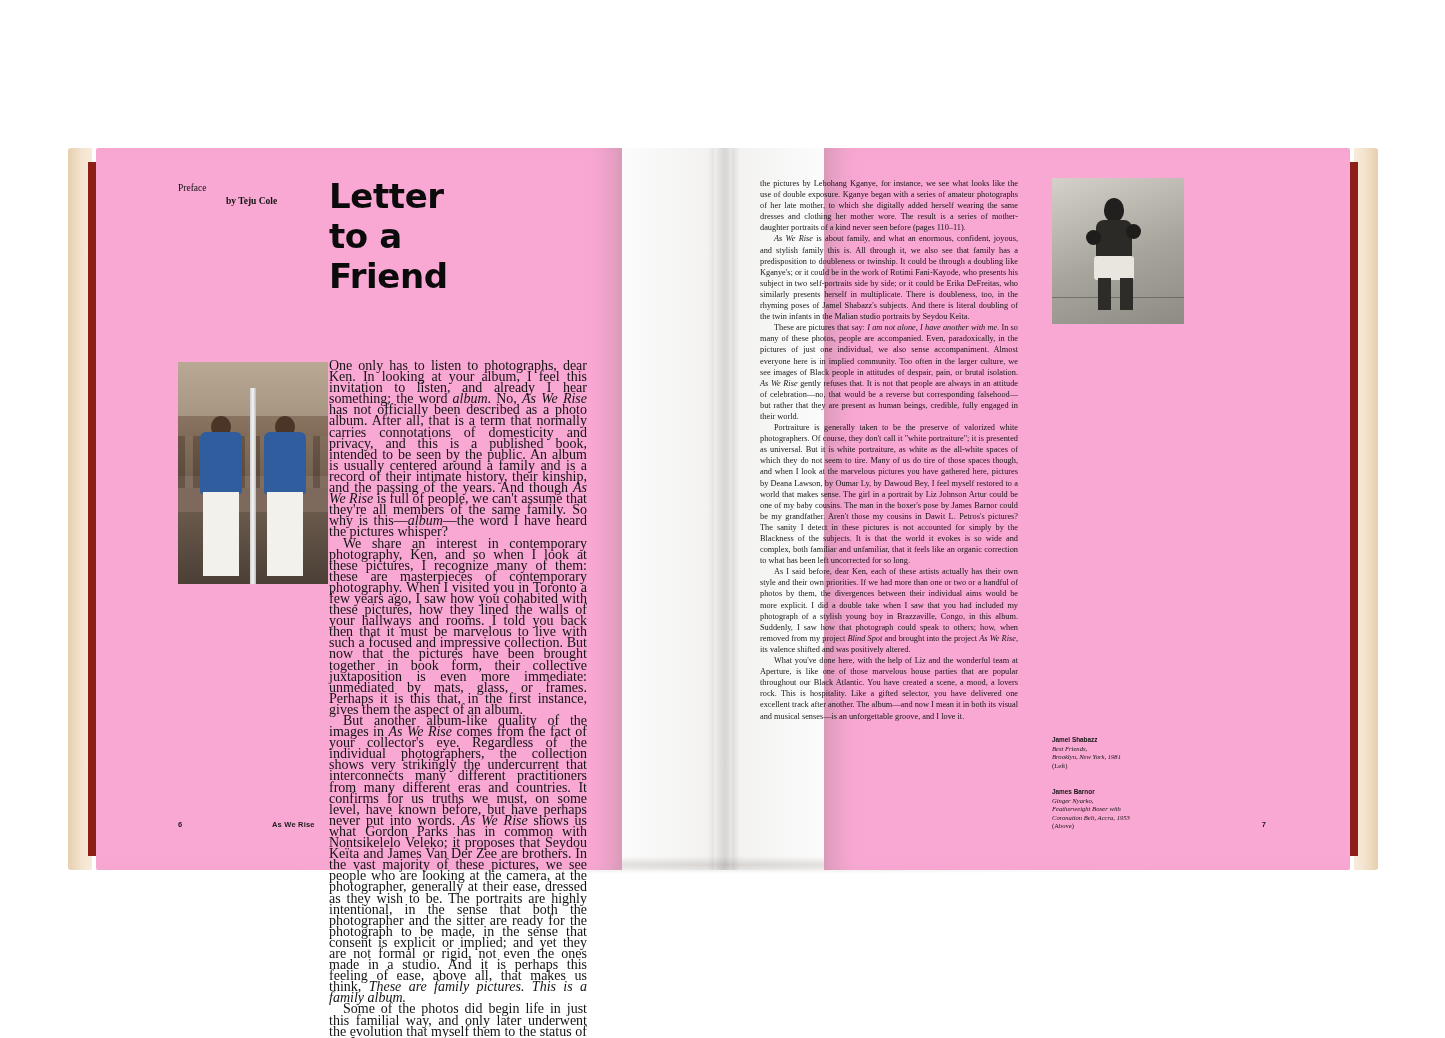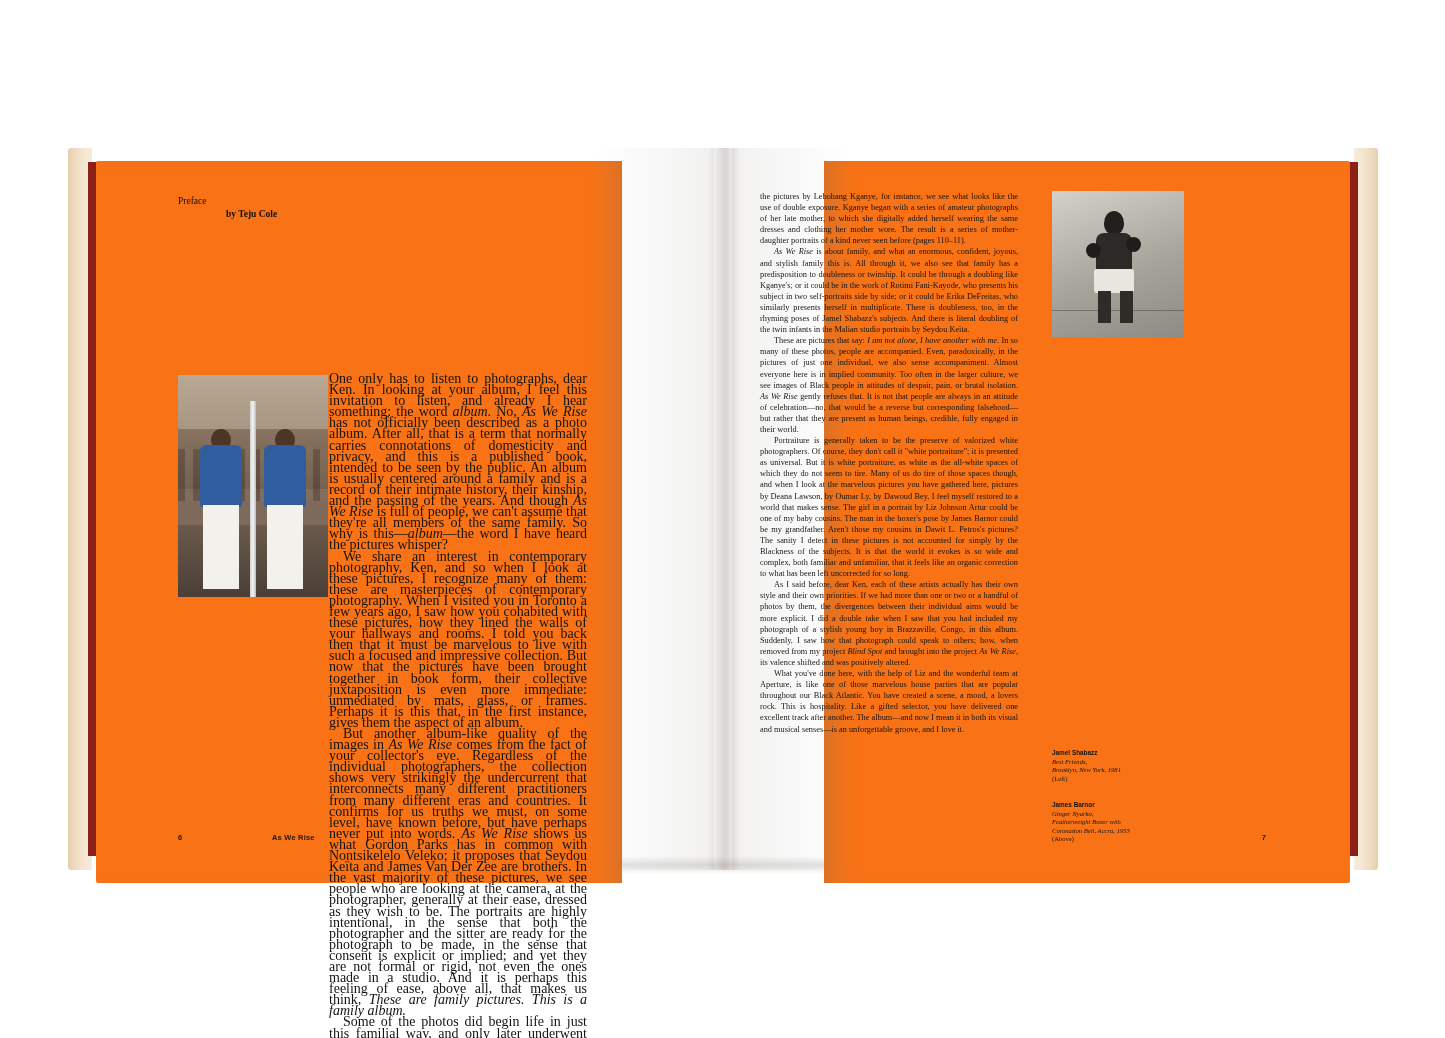--- a/index.html
+++ b/index.html
@@ -51,24 +51,24 @@
     width: 9px;
     height: 694px;
     background: #8c2018;
   }
   .cover.left  { left: 20px; }
   .cover.right { right: 20px; }
 
   
   .page {
     position: absolute;
-    top: 13px;
+    top: 0px;
     width: 526px;
     height: 722px;
-    background: #f97316;
+    background: #f9a8d4;
   }
   .page.left  { left: 28px;  border-radius: 2px 0 0 2px;
                 box-shadow: inset -26px 0 34px -26px rgba(120,110,100,0.45); }
   .page.right { right: 28px; border-radius: 0 2px 2px 0;
                 box-shadow: inset 26px 0 34px -26px rgba(120,110,100,0.45); }
 
   
   .gutter {
     position: absolute;
     left: 640px;
@@ -303,20 +303,25 @@
     <div class="cover right"></div>
 
     <div class="page left">
       <div class="lp-inner">
 
         <div class="preface-label">
           <div class="line1">Preface</div>
           <div class="line2">by Teju Cole</div>
         </div>
 
+        <div class="title-block">
+          <div>Letter</div>
+          <div>to a</div>
+          <div>Friend</div>
+        </div>
 
         <div class="photo-left">
           <div class="sky"></div>
           <div class="wall"></div>
           <div class="crowd"></div>
           <div class="ground"></div>
           <div class="pole"></div>
           <div class="figA">
             <div class="head"></div>
             <div class="top"></div>

